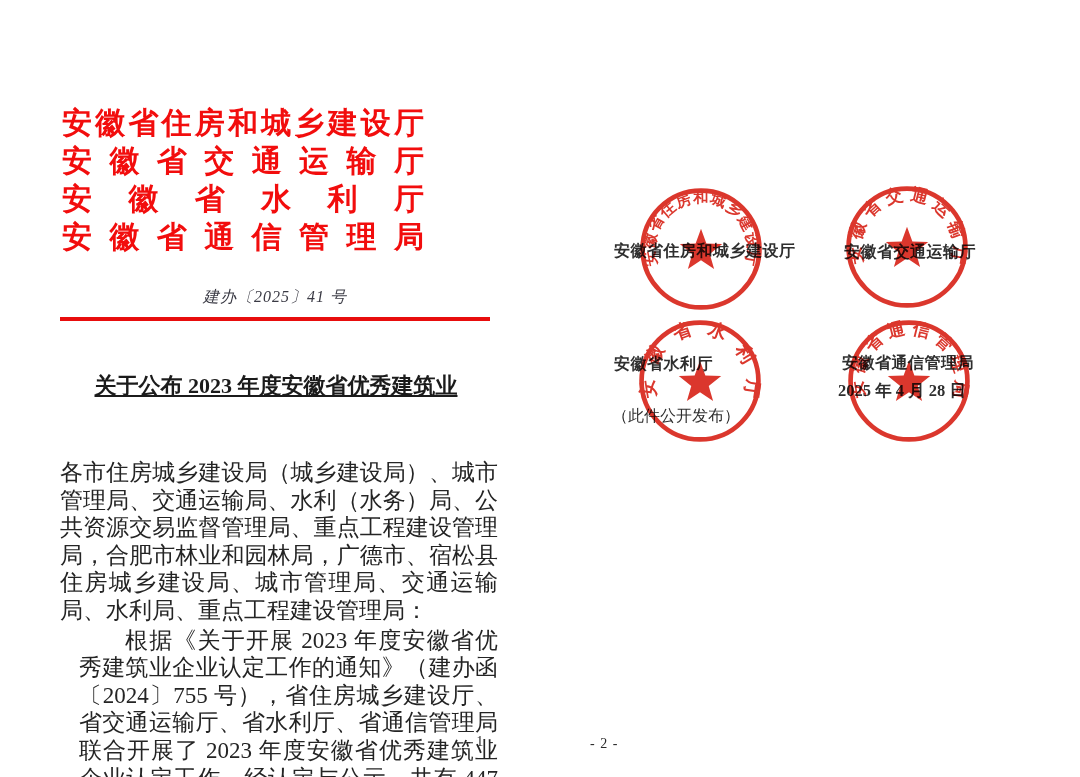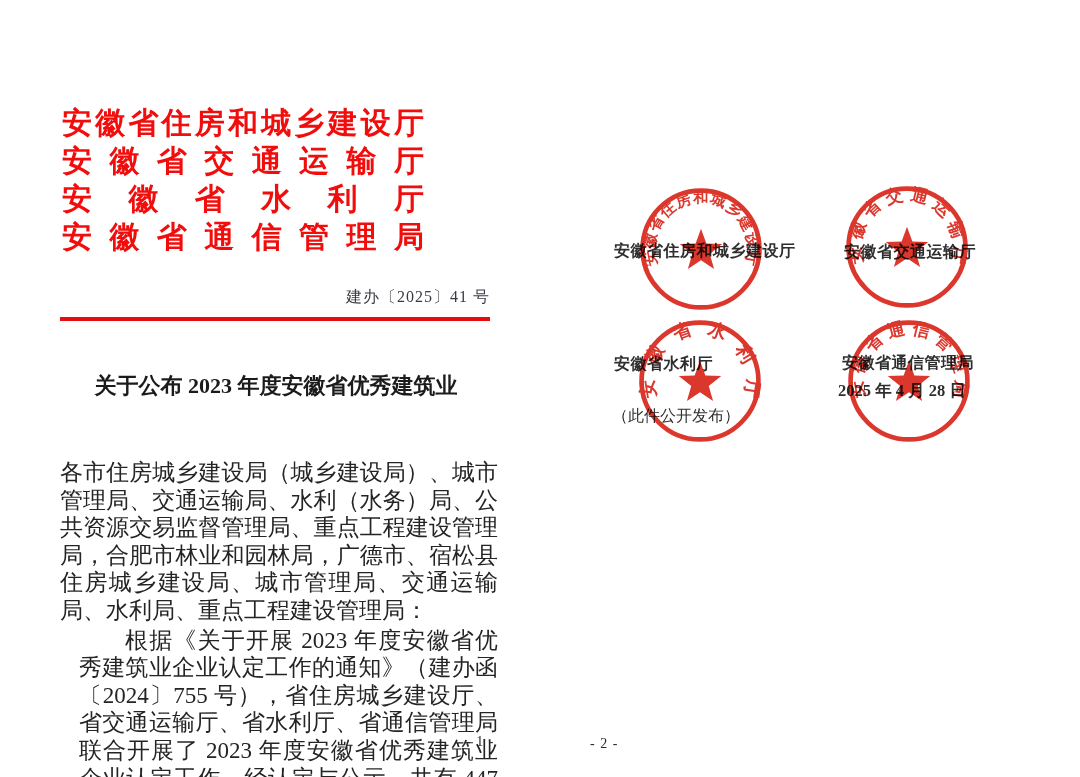--- a/index.html
+++ b/index.html
@@ -20,30 +20,30 @@
     height:38px;line-height:38px;
     font-size:30px;font-weight:bold;color:#f20d0d;
     white-space:nowrap;
   }
   .wenjian{
     position:absolute;left:408px;top:142px;
     font-size:62px;line-height:70px;font-weight:bold;color:#f20d0d;
   }
   .doc-number{
     position:absolute;left:60px;top:287px;width:430px;
-    text-align:right;font-size:16px;color:#3a3a44;letter-spacing:1px;
+    text-align:center;font-size:16px;color:#3a3a44;letter-spacing:1px;font-style:italic;
   }
   .red-rule{
     position:absolute;left:60px;top:317px;width:430px;height:4px;
     background:#e80d0d;
   }
   .doc-title{
     position:absolute;left:60px;top:372px;width:432px;
     text-align:center;font-weight:bold;font-size:22px;line-height:28px;
-    color:#1b1b1b;margin:0;
+    color:#1b1b1b;margin:0;text-decoration:underline;
   }
   .body-text{
     position:absolute;left:60px;top:459px;width:438px;
     font-size:23px;line-height:27.6px;text-align:justify;
     color:#242424;
   }
   .body-text p{margin:0 0 2px 0;}
   .body-text p.indent{text-indent:2em;margin-left:19px;}
   .pageno{
     position:absolute;font-size:14px;color:#2a2a2a;letter-spacing:1px;

